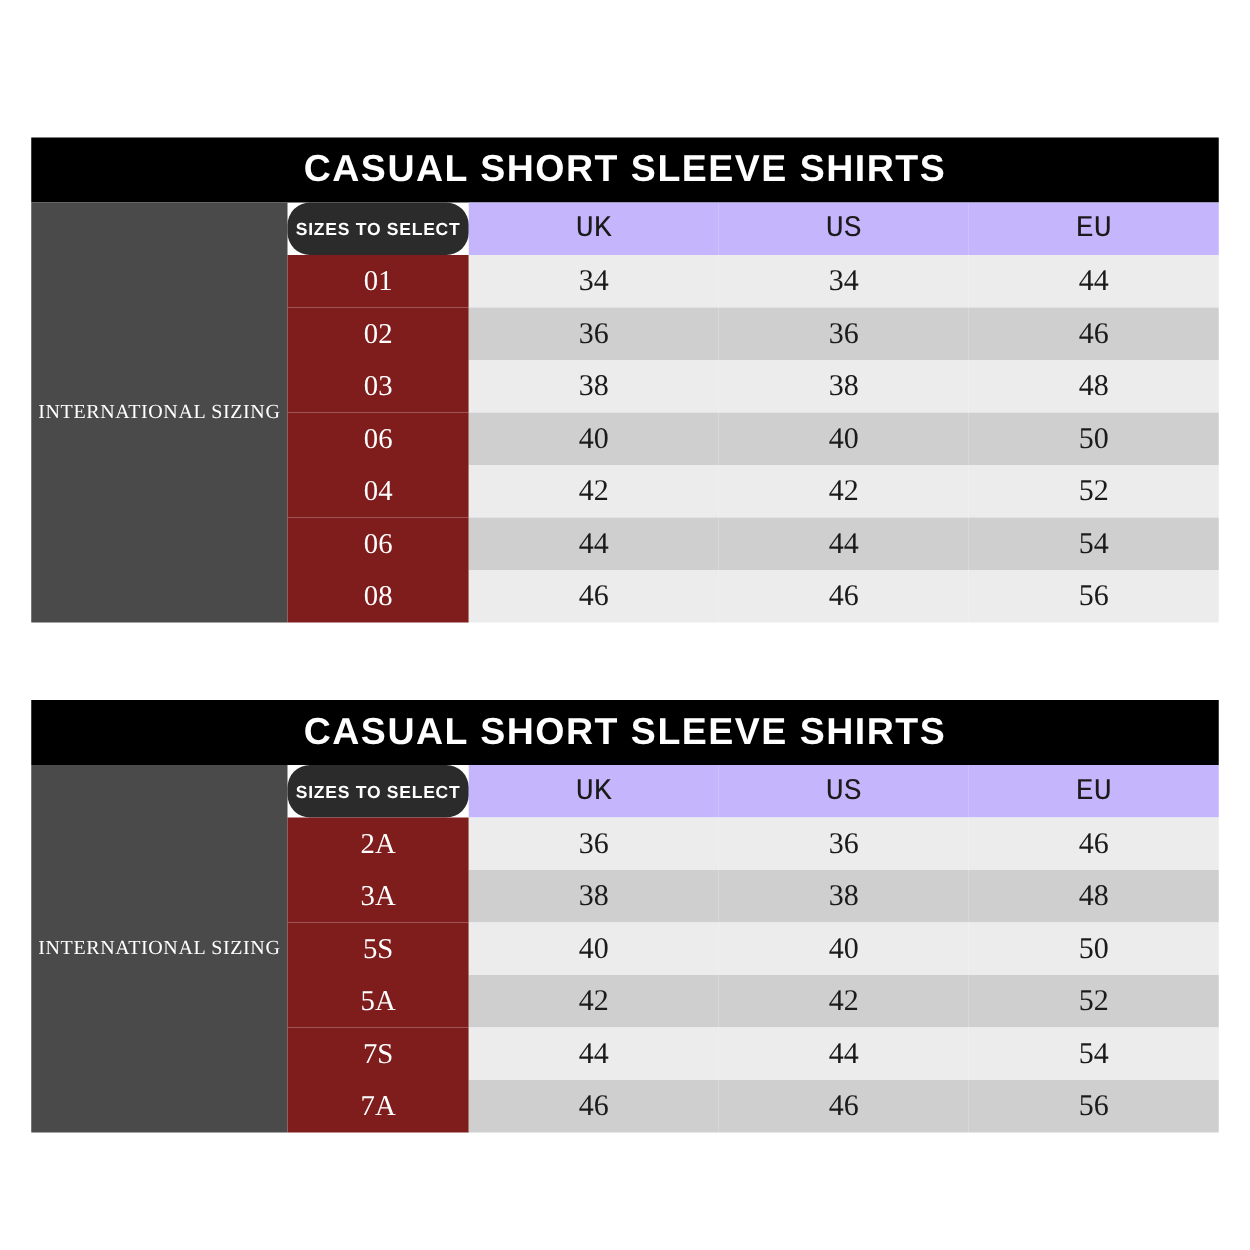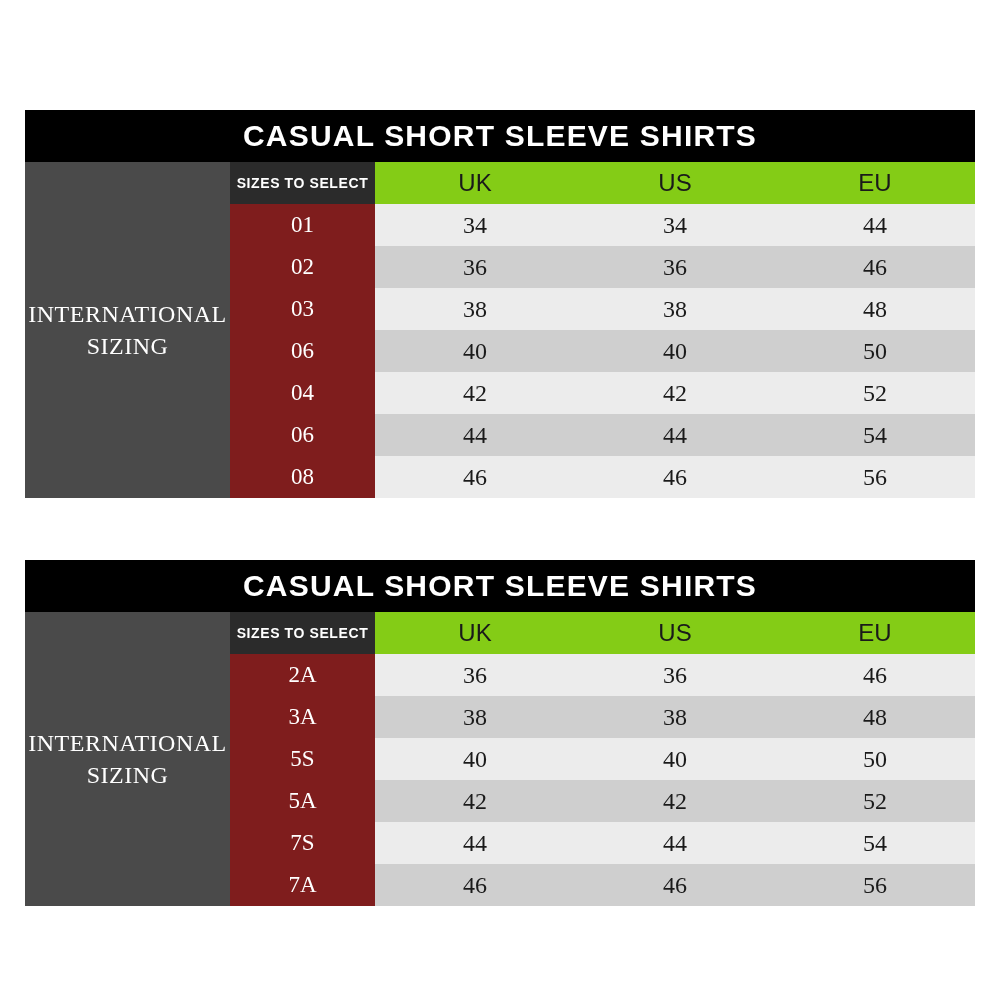--- a/index.html
+++ b/index.html
@@ -47,21 +47,21 @@
   }
   .side-label-col {
     width: 205px;
     background: #4a4a4a;
     color: #ffffff;
     display: flex;
     align-items: center;
     justify-content: center;
     text-align: center;
     font-family: "Liberation Serif", serif;
-    font-size: 24px;
+    font-size: 16px;
     line-height: 1.35;
     letter-spacing: 0.5px;
   }
   .grid-col {
     flex: 1;
   }
   .grid-table {
     border-collapse: collapse;
     width: 745px;
     table-layout: fixed;
@@ -78,25 +78,26 @@
   .col-region { width: 200px; }
 
   
   .hdr-sizes {
     background: #2b2b2b;
     color: #ffffff;
     font-family: "Liberation Sans", sans-serif;
     font-size: 14px;
     font-weight: bold;
     letter-spacing: 0.6px;
+    border-radius: 18px;
   }
   .hdr-region {
-    background: #84cc16;
+    background: #c4b5fd;
     color: #1a1a1a;
-    font-family: Liberation Sans, sans-serif;
+    font-family: Liberation Mono, monospace;
     font-size: 24px;
     font-weight: normal;
   }
 
   
   .cell-size {
     background: #7f1d1d;
     color: #ffffff;
     font-family: "Liberation Serif", serif;
     font-size: 23px;

